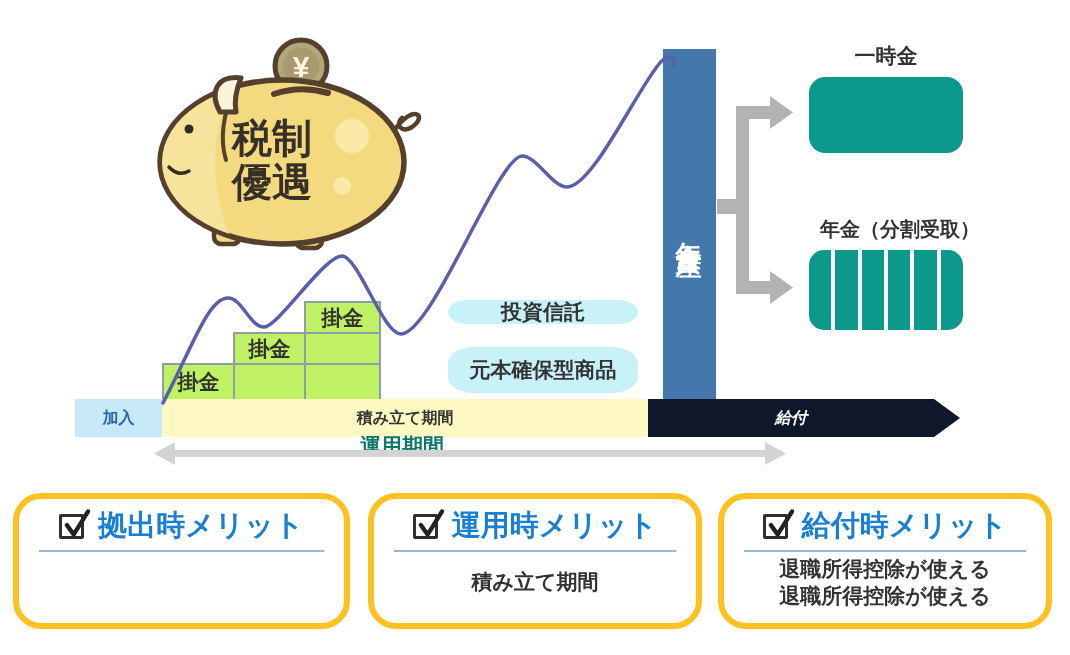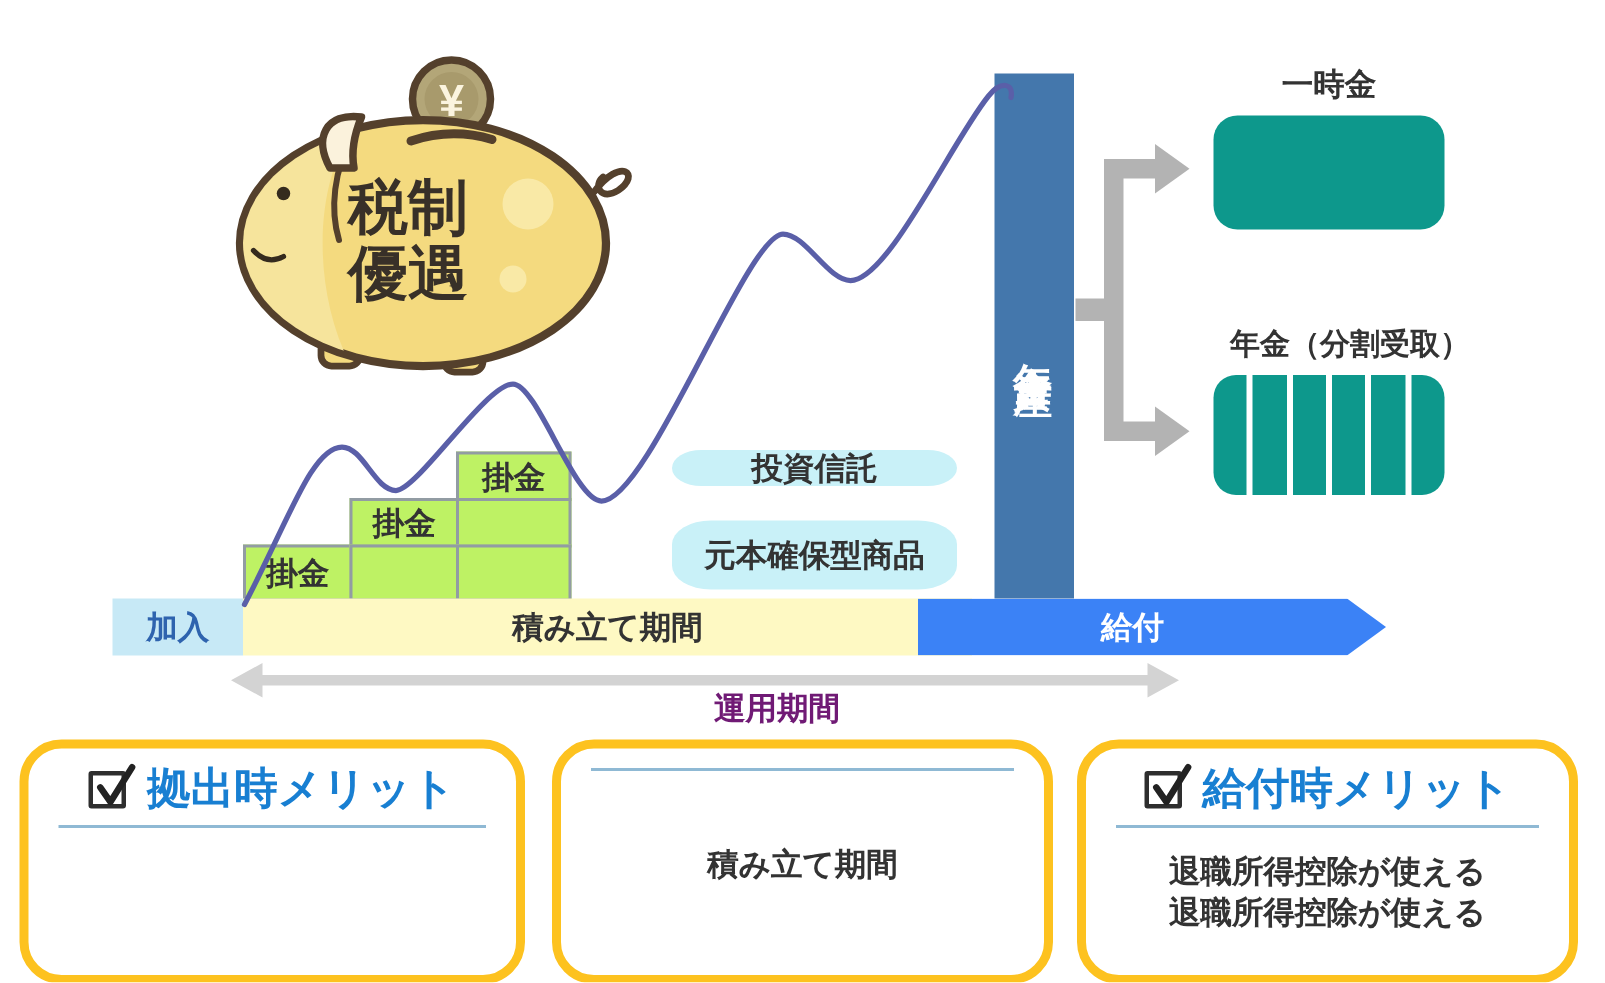--- a/index.html
+++ b/index.html
@@ -6,29 +6,29 @@
   body { font-family: "Liberation Sans", sans-serif; background: #fff; }
   .stage { position: relative; width: 1070px; height: 655px; background: #fff; overflow: hidden; }
 
   
   .block { position: absolute; background: #bef264; border: 2px solid #929ca3;
            display: flex; align-items: center; justify-content: center;
            font-weight: bold; font-size: 21px; color: #333; }
 
   
   .band { position: absolute; top: 399px; height: 38px; display: flex;
-          align-items: center; justify-content: center; font-weight: bold; font-size: 21px; }
+          align-items: center; justify-content: center; font-weight: bold; font-size: 16px; }
   .band-join { left: 75px; width: 87px; background: #c7e9f6; color: #2e63ae; }
   .band-accum { left: 162px; width: 486px; background: #fef9c3; color: #333; }
-  .band-benefit { left: 612px; width: 312px; background: #3b82f6; color: #fff;
+  .band-benefit { left: 648px; width: 312px; background: #0f172a; color: #fff;
           clip-path: polygon(0 0, calc(100% - 26px) 0, 100% 50%, calc(100% - 26px) 100%, 0 100%);
-          padding-right: 26px; }
-
-  .op-label { position: absolute; left: 360px; top: 458px; width: 200px; text-align: right;
-          font-weight: bold; font-size: 21px; color: #701a75; }
+          padding-right: 26px; font-style: italic; }
+
+  .op-label { position: absolute; left: 360px; top: 432px; width: 200px; text-align: left;
+          font-weight: bold; font-size: 21px; color: #0f766e; }
 
   
   .pill { position: absolute; left: 448px; width: 190px; background: #c9f1f8;
           border-radius: 26px / 16px; display: flex; align-items: center; justify-content: center;
           font-weight: bold; font-size: 21px; color: #333; }
   .pill-1 { top: 300px; height: 24px; }
   .pill-2 { top: 347px; height: 46px; }
 
   
   .vbar { position: absolute; left: 663px; top: 49px; width: 53px; height: 350px;
@@ -41,21 +41,21 @@
           font-size: 21px; color: #333; }
   .lump-box { position: absolute; left: 809px; top: 77px; width: 154px; height: 76px;
           background: #0d988c; border-radius: 16px; }
   .annuity-box { position: absolute; left: 809px; top: 250px; width: 154px; height: 80px;
           display: flex; gap: 4px; }
   .annuity-box .seg { flex: 1; background: #0d988c; }
   .annuity-box .seg:first-child { border-radius: 15px 0 0 15px; }
   .annuity-box .seg:last-child { border-radius: 0 15px 15px 0; }
 
   
-  .card { position: absolute; top: 493px; height: 163px; background: #fff;
+  .card { position: absolute; top: 493px; height: 136px; background: #fff;
           border: 6px solid #fdc21f; border-radius: 28px; display: flex; flex-direction: column;
           padding: 8px 14px 10px; }
   .card-1 { left: 13px; width: 337px; }
   .card-2 { left: 368px; width: 334px; }
   .card-3 { left: 718px; width: 334px; }
   .card-head { display: flex; align-items: center; justify-content: center; gap: 14px; height: 38px; }
   .checkbox { position: relative; width: 25px; height: 25px; border: 3px solid #2e2e2e;
           background: #fff; border-radius: 2px; flex: none; }
   .checkbox svg { position: absolute; left: 1px; top: -9px; width: 27px; height: 32px; overflow: visible; }
   .card-title { font-weight: bold; font-size: 29px; color: #187fd2; white-space: nowrap; }
@@ -174,20 +174,28 @@
         <svg viewBox="0 0 28 32">
             <path d="M4 17 L11 27 L26 3" fill="none" stroke="#222" stroke-width="4.5" stroke-linecap="round" stroke-linejoin="round"></path>
           </svg>
       </div>
       <div class="card-title">拠出時メリット</div>
     </div>
     <div class="card-divider"></div>
   </div>
 
   <div class="card card-2">
+    <div class="card-head">
+      <div class="checkbox">
+        <svg viewBox="0 0 28 32">
+            <path d="M4 17 L11 27 L26 3" fill="none" stroke="#222" stroke-width="4.5" stroke-linecap="round" stroke-linejoin="round"></path>
+          </svg>
+      </div>
+      <div class="card-title">運用時メリット</div>
+    </div>
     <div class="card-divider"></div>
     <div class="card-body">
       <div>積み立て期間</div>
     </div>
   </div>
 
   <div class="card card-3">
     <div class="card-head">
       <div class="checkbox">
         <svg viewBox="0 0 28 32">

